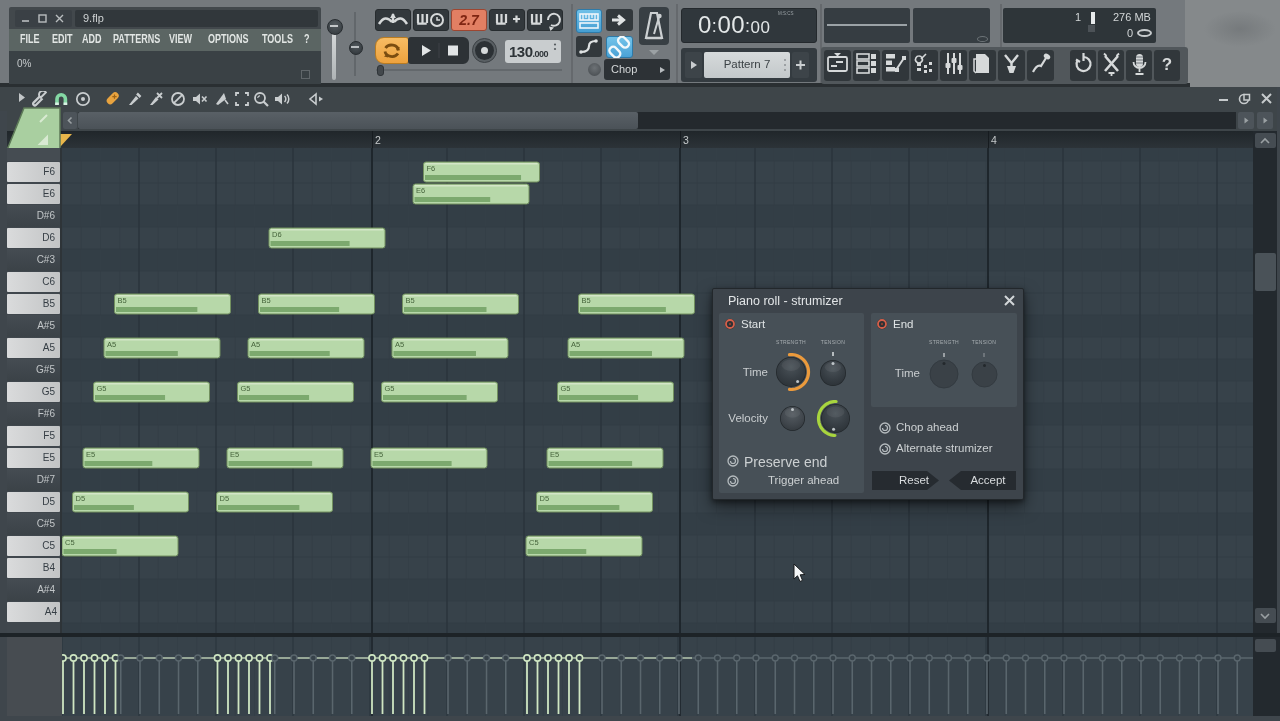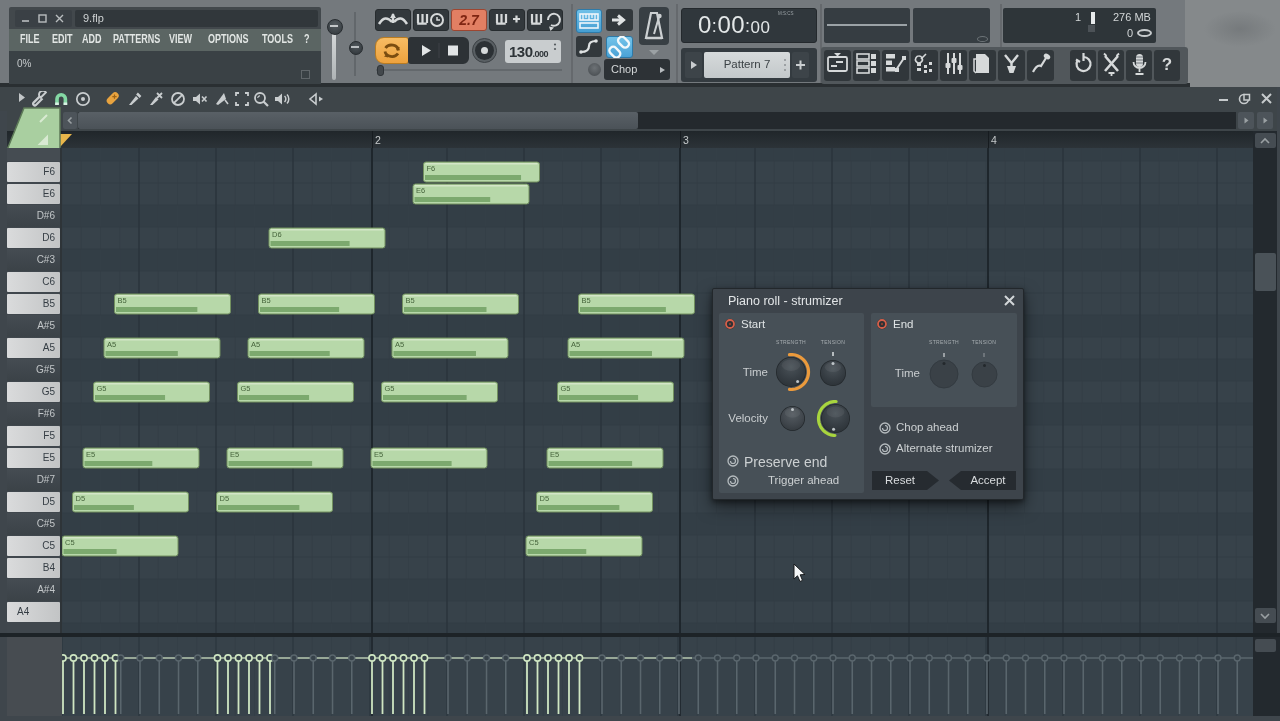--- a/index.html
+++ b/index.html
@@ -481,21 +481,21 @@
 <div class="txt" style="left:7px;top:491px;width:48px;text-align:right;color:#353d44;font-size:10px;line-height:22px;">D5</div>
 <div class="abs" style="left:7px;top:513px;width:53px;height:22px;background:linear-gradient(#454c52,#3b4247);"></div>
 <div class="txt" style="left:7px;top:513px;width:48px;text-align:right;color:#c2c6c8;font-size:10px;line-height:22px;">C#5</div>
 <div class="abs" style="left:7px;top:535.5px;width:53px;height:20.5px;background:linear-gradient(90deg,#dadbdc,#c2c4c5);border-radius:1px;"></div>
 <div class="txt" style="left:7px;top:535px;width:48px;text-align:right;color:#353d44;font-size:10px;line-height:22px;">C5</div>
 <div class="abs" style="left:7px;top:557.5px;width:53px;height:20.5px;background:linear-gradient(90deg,#dadbdc,#c2c4c5);border-radius:1px;"></div>
 <div class="txt" style="left:7px;top:557px;width:48px;text-align:right;color:#353d44;font-size:10px;line-height:22px;">B4</div>
 <div class="abs" style="left:7px;top:579px;width:53px;height:22px;background:linear-gradient(#454c52,#3b4247);"></div>
 <div class="txt" style="left:7px;top:579px;width:48px;text-align:right;color:#c2c6c8;font-size:10px;line-height:22px;">A#4</div>
 <div class="abs" style="left:7px;top:601.5px;width:53px;height:20.5px;background:linear-gradient(90deg,#dadbdc,#c2c4c5);border-radius:1px;"></div>
-<div class="txt" style="left:17px;top:601px;width:48px;text-align:left;color:#353d44;font-size:10px;line-height:22px;">A4</div>
+<div class="txt" style="left:9px;top:601px;width:48px;text-align:right;color:#353d44;font-size:10px;line-height:22px;">A4</div>
 <div class="abs" style="left:7px;top:148px;width:53px;height:13px;background:#454c52;"></div>
 <div class="abs" style="left:60px;top:148px;width:2px;height:485px;background:#2e3438;"></div>
 <div class="abs" style="left:62px;top:148px;width:1191px;height:485px;">
       <svg width="1191" height="485" style="position:absolute;left:0;top:0;">
         <rect width="1191" height="485" fill="#37424a"></rect>
         <rect x="0" y="0" width="1191" height="13" fill="#333e46"></rect>
         <rect x="0" y="57" width="1191" height="22" fill="#333e46"></rect>
         <rect x="0" y="101" width="1191" height="22" fill="#333e46"></rect>
         <rect x="0" y="167" width="1191" height="22" fill="#333e46"></rect>
         <rect x="0" y="211" width="1191" height="22" fill="#333e46"></rect>
@@ -1153,21 +1153,21 @@
         <circle cx="6" cy="6" r="5" fill="none" stroke="#b6bcbf" stroke-width="1.3"></circle>
         <path d="M6 3.5 a2.5 2.5 0 1 1 -2.5 2.5" stroke="#b6bcbf" stroke-width="1.2" fill="none"></path>
       </svg>
     </div>
     <div class="txt" style="left:896px;top:442px;color:#ccd0d2;font-size:11.5px;">Alternate strumizer</div>
 <div class="abs" style="left:871px;top:470px;width:70px;height:21px;">
       <svg width="70" height="21" viewBox="0 0 70 21" style="position:absolute;left:0;top:0;">
         <path d="M1 1 H56 L68 10.5 L56 20 H1 Z" fill="#262b30"></path>
       </svg>
     </div>
-<div class="txt" style="left:871px;top:474px;width:58px;text-align:center;color:#d9dcde;font-size:11.5px;">Reset</div>
+<div class="txt" style="left:871px;top:474px;width:58px;text-align:right;color:#d9dcde;font-size:11.5px;">Reset</div>
 <div class="abs" style="left:947px;top:470px;width:70px;height:21px;">
       <svg width="70" height="21" viewBox="0 0 70 21" style="position:absolute;left:0;top:0;">
         <path d="M69 1 H14 L2 10.5 L14 20 H69 Z" fill="#262b30"></path>
       </svg>
     </div>
 <div class="txt" style="left:959px;top:474px;width:58px;text-align:center;color:#d9dcde;font-size:11.5px;">Accept</div>
 <div class="abs" style="left:793px;top:563px;width:14px;height:21px;">
       <svg width="14" height="21" viewBox="0 0 14 21" style="position:absolute;left:0;top:0;">
         <path d="M1 1 L1 16 L4.5 12.8 L7 18.5 L9.5 17.4 L7.2 11.8 L12 11.5 Z" fill="#f4f6f7" stroke="#1a1d1f" stroke-width="1"></path>
       </svg>

